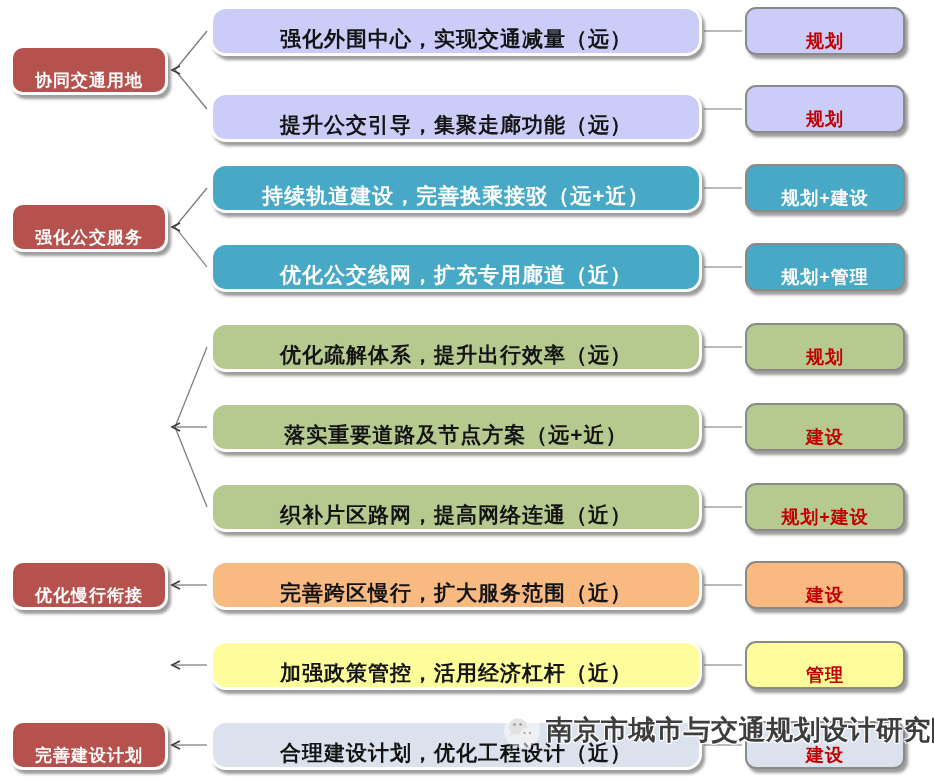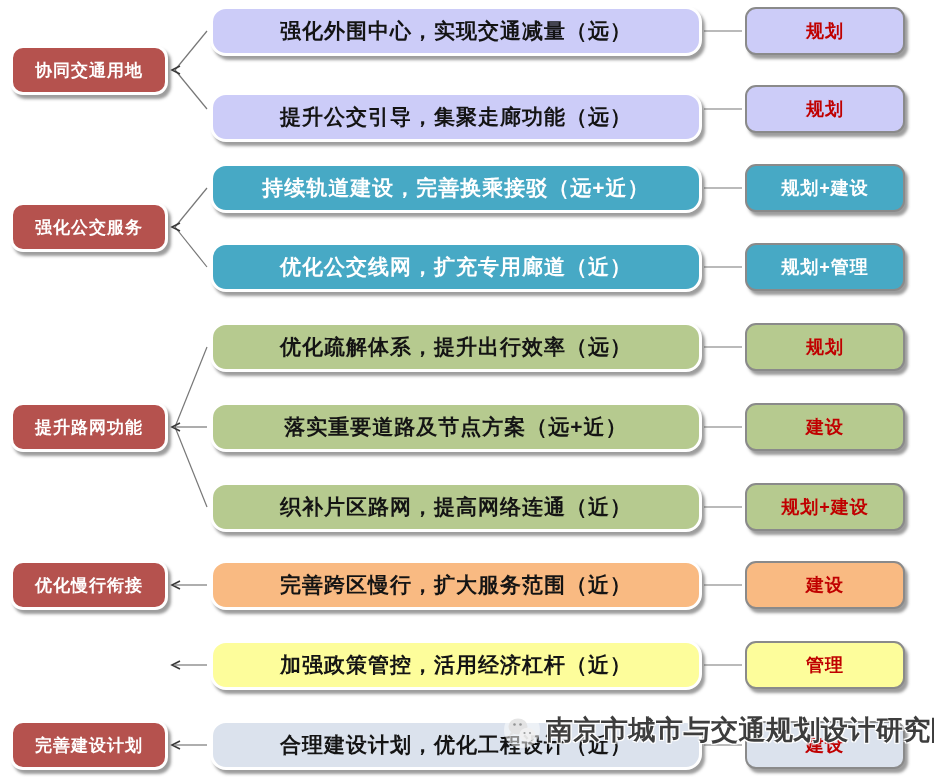--- a/index.html
+++ b/index.html
@@ -2,21 +2,21 @@
 <html style="--c-leftred: #b5524e; --c-lavender: #ccccf8; --c-teal: #47a9c5; --c-green: #b6ca8f; --c-orange: #f9ba82; --c-yellow: #fdfd9b; --c-grayblue: #dbe2ed; --c-tagred: #c00000; --c-bordergray: #8a8a8a;"><head>
 <meta charset="utf-8">
 <style>
   html,body{margin:0;padding:0;background:#fff;}
   #canvas{
     position:relative;width:934px;height:783px;background:#ffffff;
     overflow:hidden;font-family:"Liberation Sans",sans-serif;
   }
   .box{
     position:absolute;box-sizing:border-box;
-    display:flex;align-items:center;justify-content:center;
+    display:flex;align-items:flex-end;justify-content:center;
     font-weight:bold;text-align:center;white-space:nowrap;
   }
   .cat{
     left:10px;width:158px;height:50px;
     background:var(--c-leftred);color:#ffffff;
     border:3px solid #ffffff;border-radius:13px;
     font-size:17px;letter-spacing:1px;
     box-shadow:3px 4px 3px rgba(60,60,60,.5);
   }
   .mid{
@@ -85,23 +85,20 @@
       <path class="cline" d="M175 745 L207 745"></path>
       <path class="cline" d="M704 745 L742 745"></path>
       <path class="carrow" d="M180 741 L172 745 L180 749"></path>
     </svg>
 
   <div class="box cat" style="top:45px">
       <span>协同交通用地</span>
     </div>
   <div class="box cat" style="top:202px">
       <span>强化公交服务</span>
-    </div>
-  <div class="box cat" style="top:402px">
-      <span>提升路网功能</span>
     </div>
   <div class="box cat" style="top:560px">
       <span>优化慢行衔接</span>
     </div>
   <div class="box cat" style="top:720px">
       <span>完善建设计划</span>
     </div>
 
   <div class="box mid lavender" style="top:6px">
       <span>强化外围中心，实现交通减量（远）</span>

